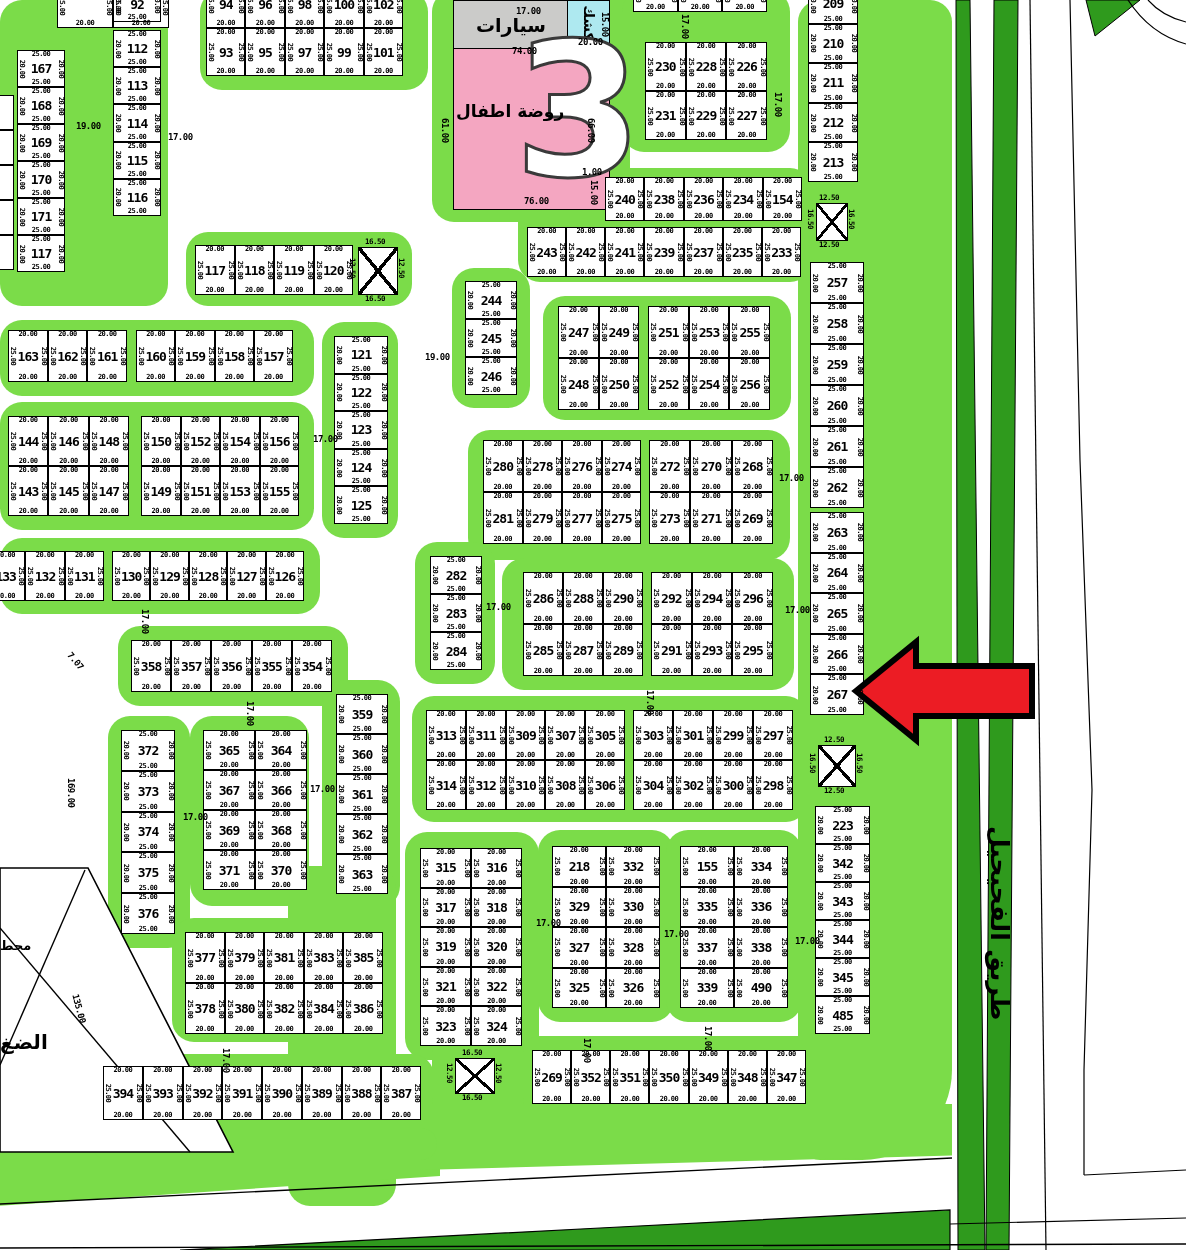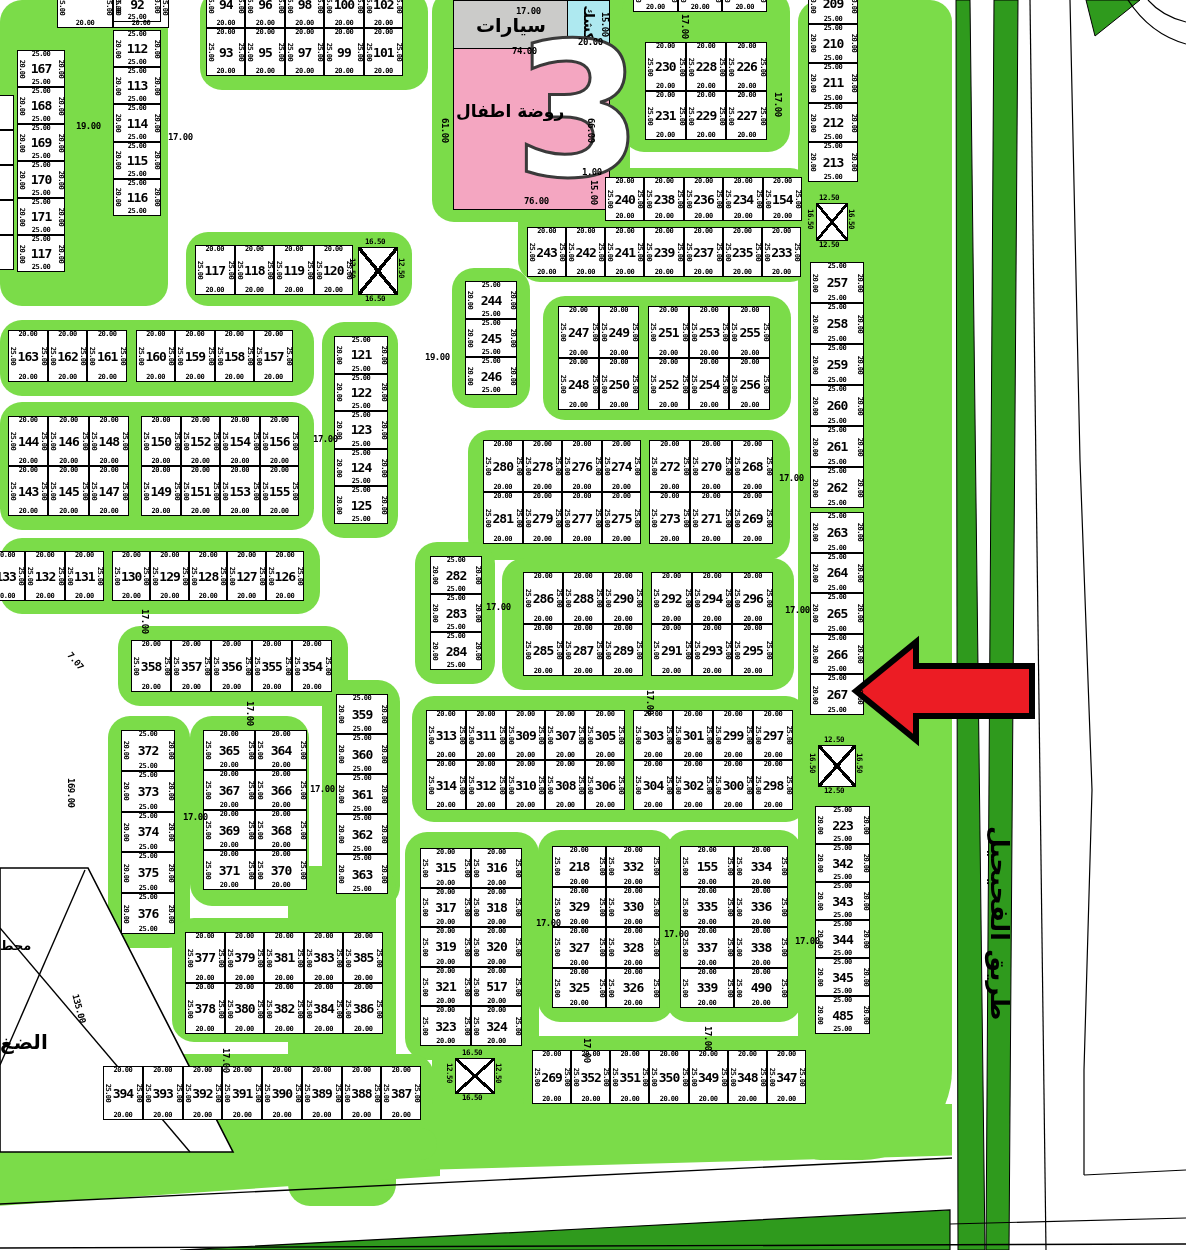--- a/index.html
+++ b/index.html
@@ -1742,21 +1742,21 @@
         </div>
         <div class="brow">
           <div class="plot">
             <span class="num">321</span>
             <span class="dim dt">20.00</span>
             <span class="dim db">20.00</span>
             <span class="dim dl">25.00</span>
             <span class="dim dr">25.00</span>
           </div>
           <div class="plot">
-            <span class="num">517</span>
+            <span class="num">322</span>
             <span class="dim dt">20.00</span>
             <span class="dim db">20.00</span>
             <span class="dim dl">25.00</span>
             <span class="dim dr">25.00</span>
           </div>
         </div>
         <div class="brow">
           <div class="plot">
             <span class="num">323</span>
             <span class="dim dt">20.00</span>

